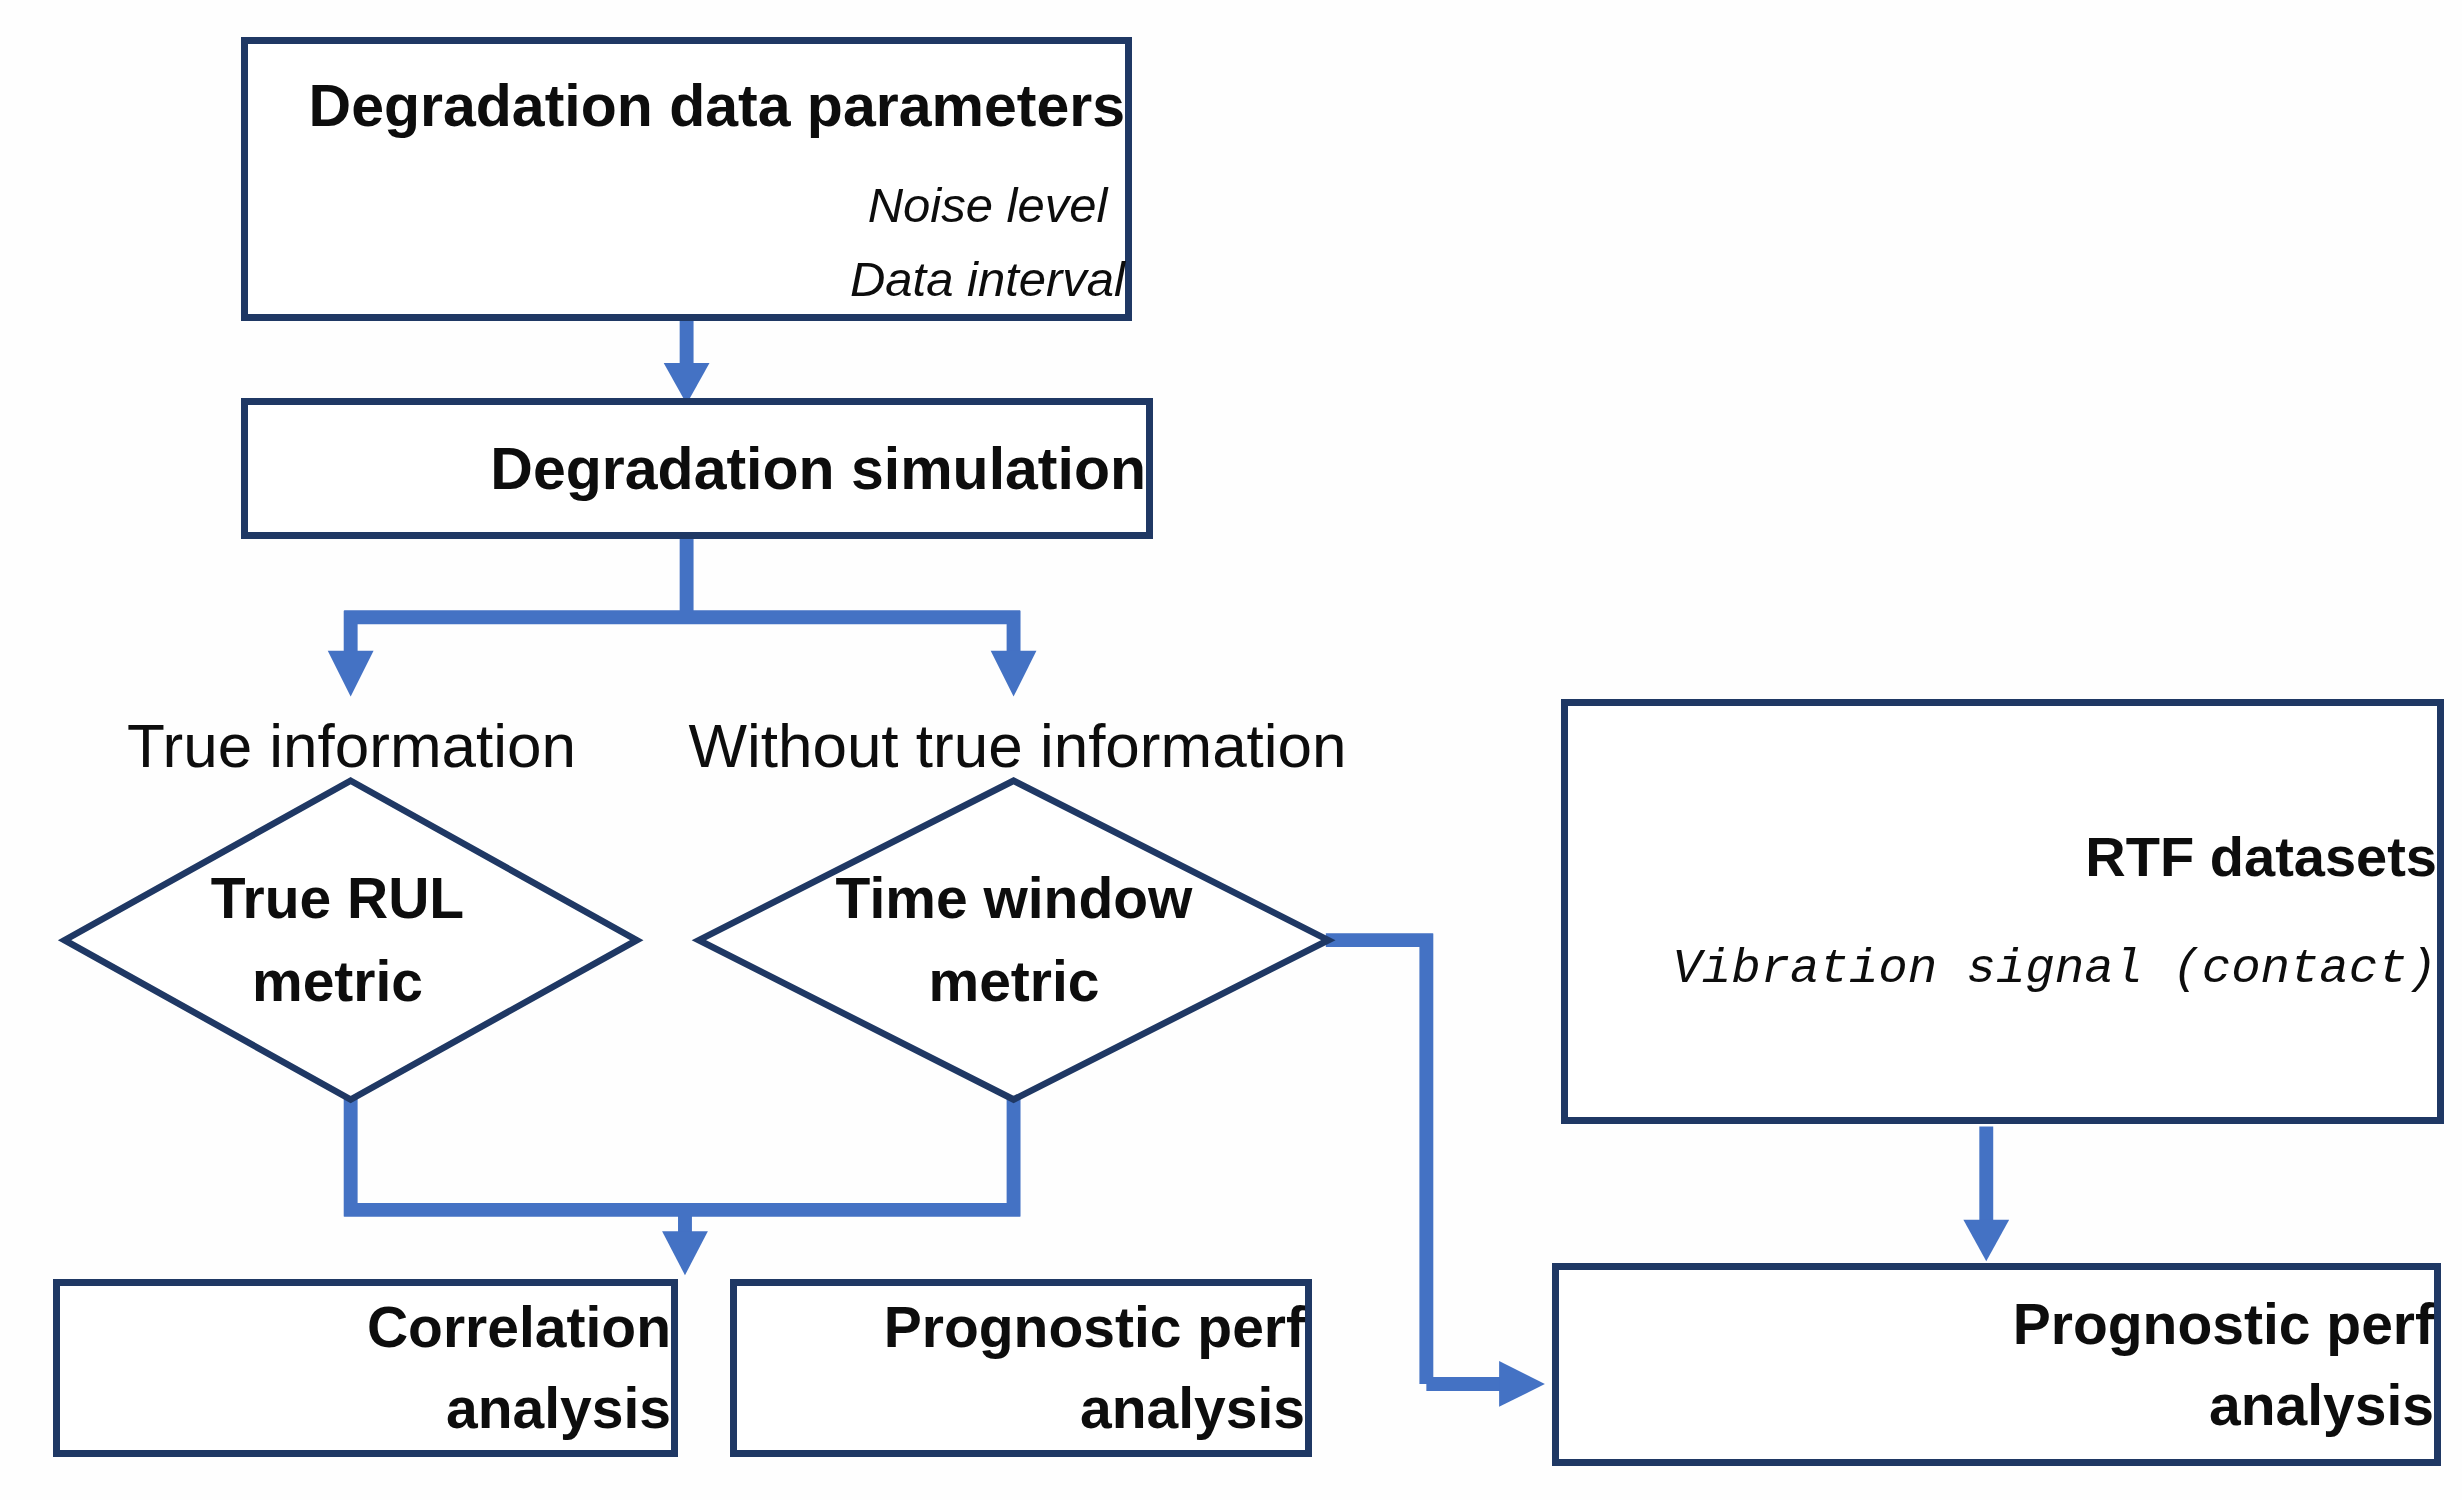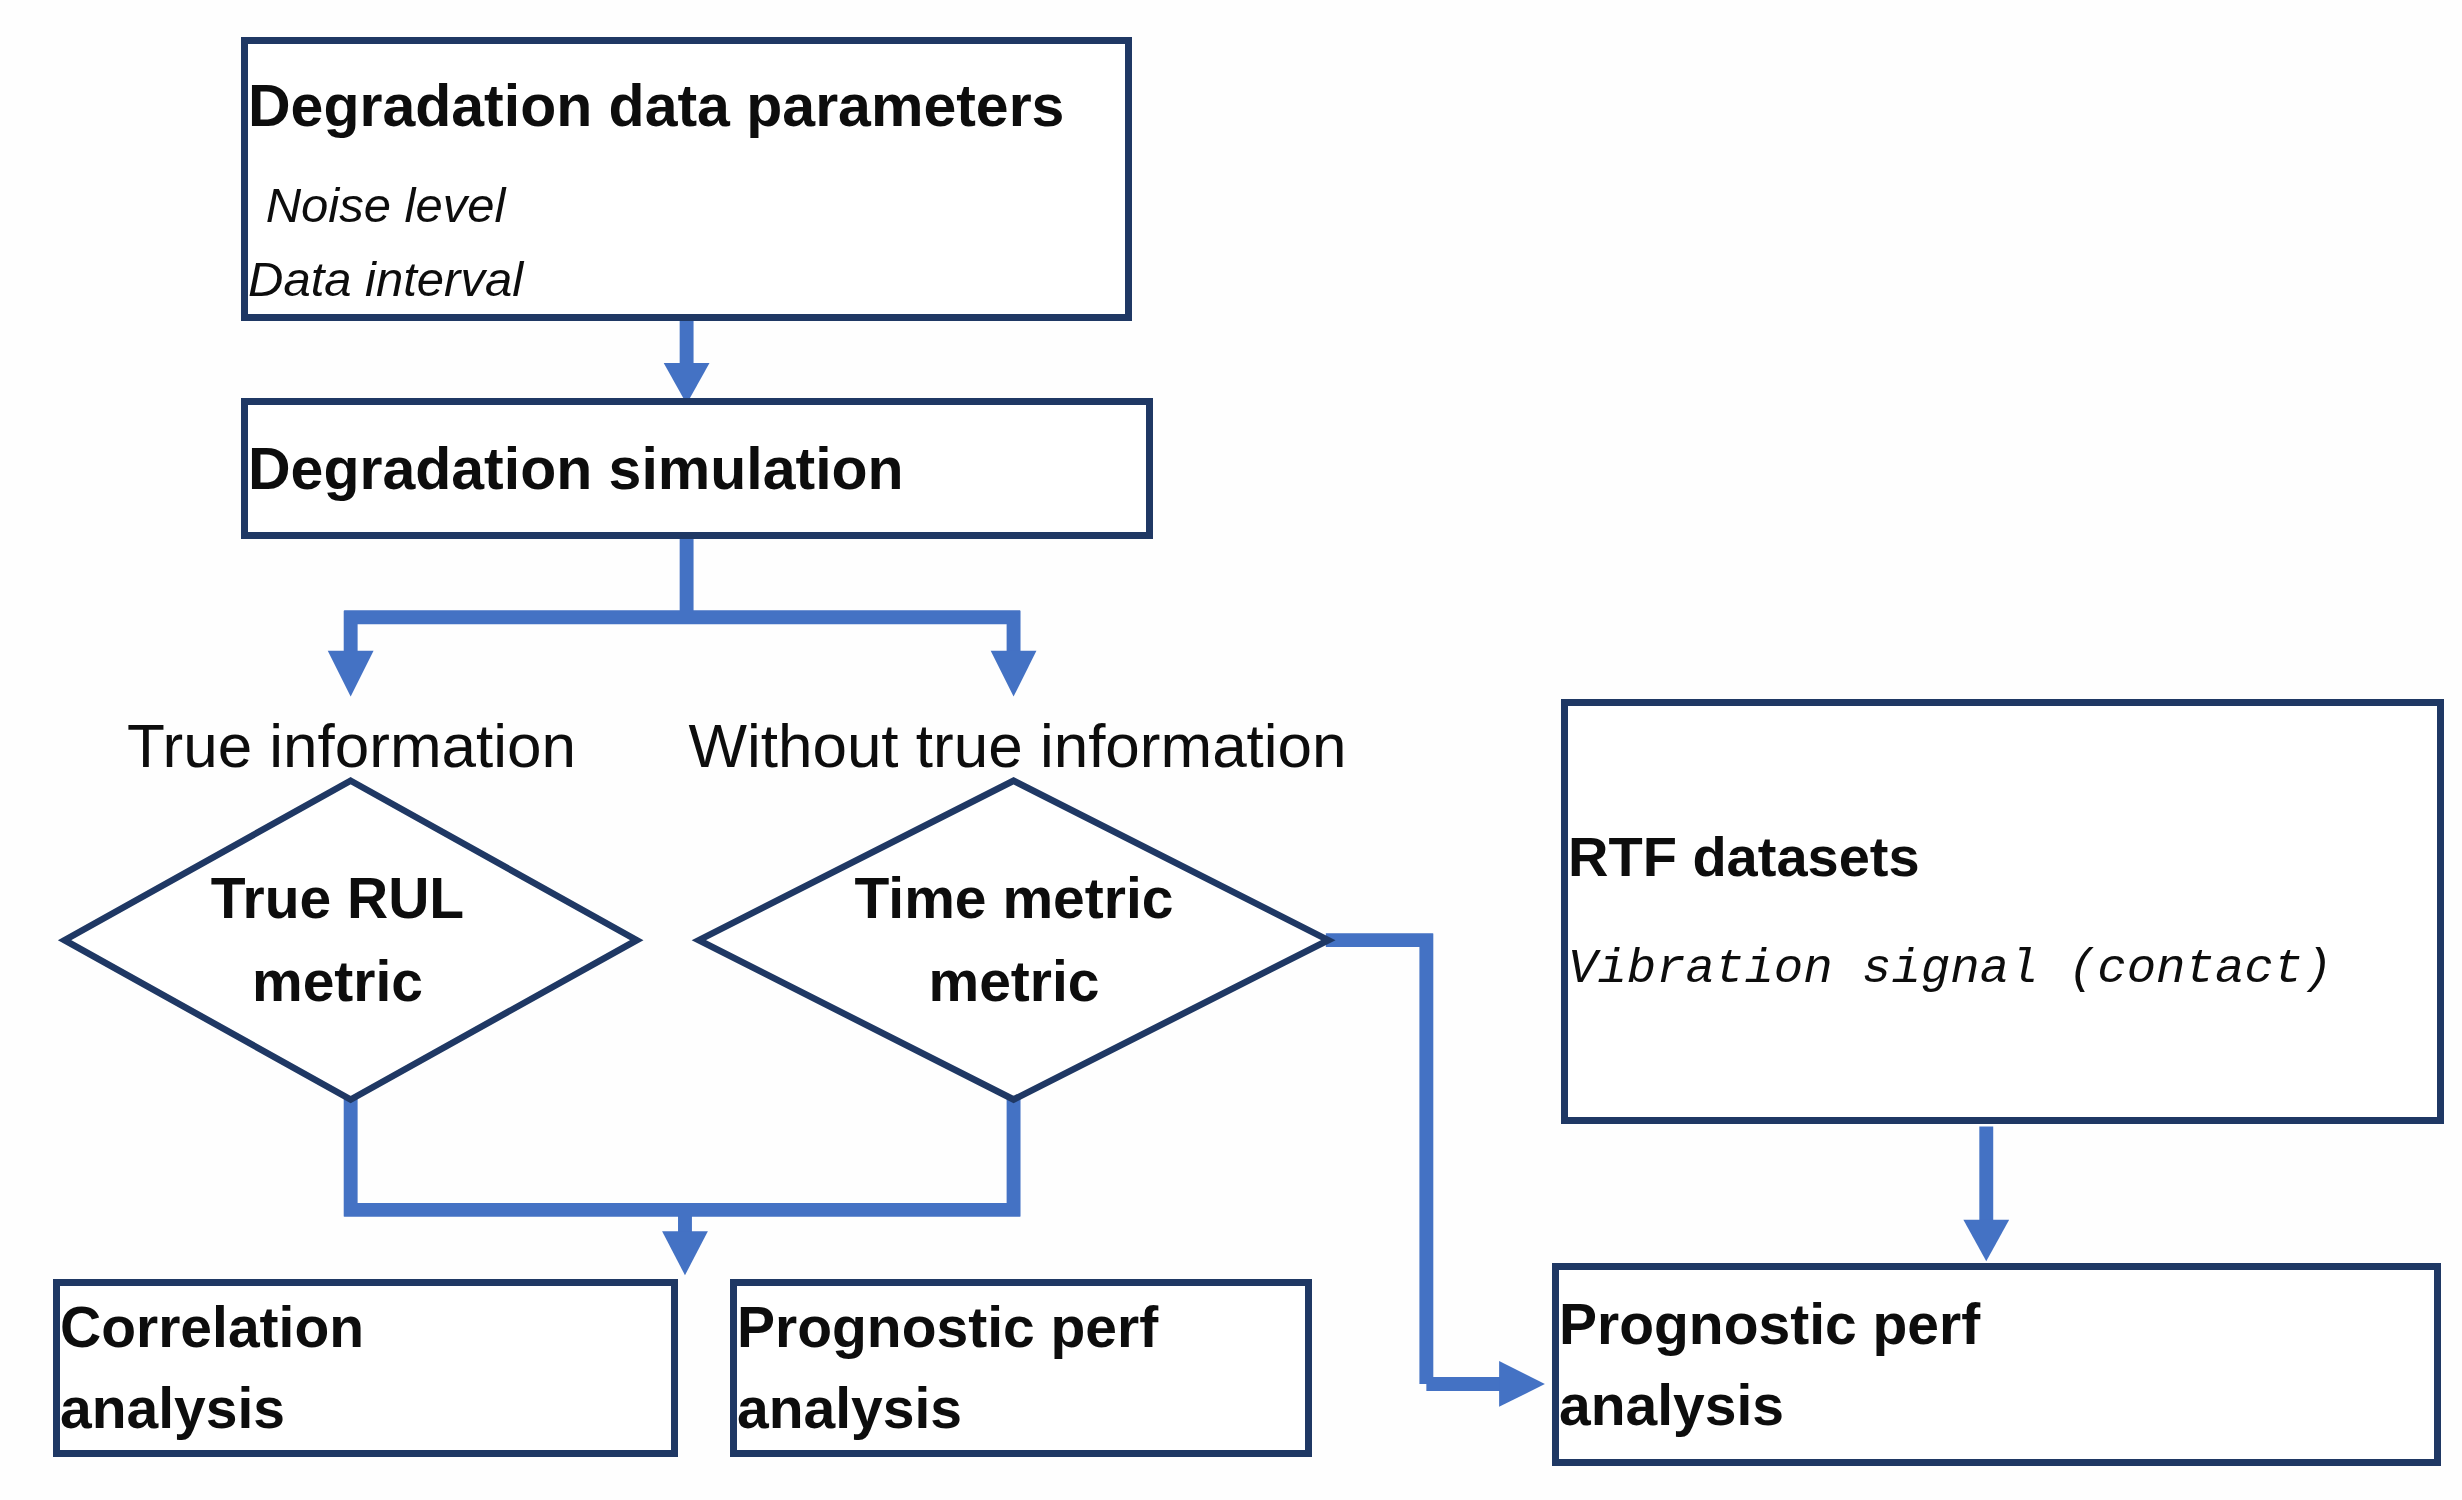--- a/index.html
+++ b/index.html
@@ -19,21 +19,21 @@
   }
   .connector-layer{position:absolute;left:0;top:0;width:2462px;height:1501px;}
   .conn{stroke:var(--arrow-blue);stroke-width:17;fill:none;}
   .arrowhead{fill:var(--arrow-blue);stroke:none;}
   .diamond{fill:#ffffff;stroke:var(--border-navy);stroke-width:8;}
   .box{
     position:absolute;
     box-sizing:border-box;
     border:7.4px solid var(--border-navy);
     background:#ffffff;
-    display:flex;flex-direction:column;align-items:flex-start;justify-content:center;
+    display:flex;flex-direction:column;align-items:flex-end;justify-content:center;
     text-align:center;
   }
   .bold-line{font-weight:bold;font-size:57px;line-height:1.42;}
   .top-box{justify-content:flex-start;}
   .top-box .box-title{font-weight:bold;font-size:59px;margin-top:28px;}
   .italic-line{font-style:italic;font-size:49px;line-height:1.5;}
   .top-box .sub-group{margin-top:29px;}
   .sim-box .box-title{font-weight:bold;font-size:59px;}
   .branch-label{
     position:absolute;
@@ -90,21 +90,21 @@
   </div>
 
   <div class="branch-label" style="left:49px;top:710px;width:605px;">True information</div>
   <div class="branch-label" style="left:670px;top:710px;width:695px;">Without true information</div>
 
   <div class="diamond-text" style="left:76px;top:857px;width:523px;">
     <div>True RUL</div>
     <div>metric</div>
   </div>
   <div class="diamond-text" style="left:724px;top:857px;width:580px;">
-    <div>Time metric</div>
+    <div>Time window</div>
     <div>metric</div>
   </div>
 
   <div class="box bottom-text" style="left:53px;top:1279px;width:625px;height:178px;">
     <div class="bold-line">Correlation</div>
     <div class="bold-line">analysis</div>
   </div>
   <div class="box bottom-text" style="left:730px;top:1279px;width:582px;height:178px;">
     <div class="bold-line">Prognostic perf</div>
     <div class="bold-line">analysis</div>

